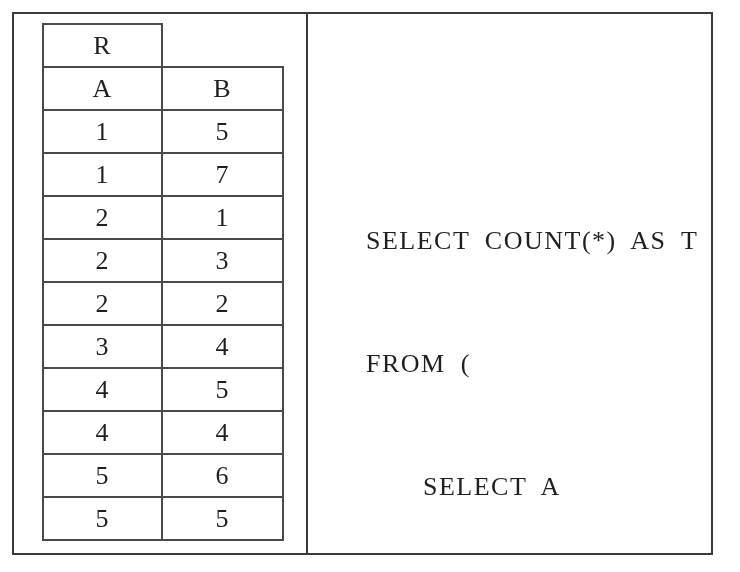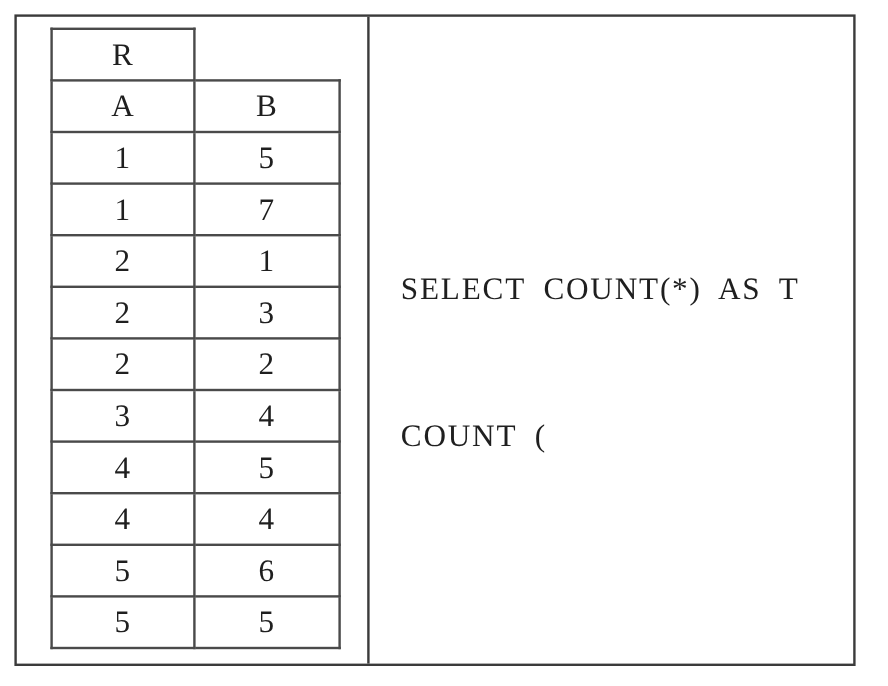--- a/index.html
+++ b/index.html
@@ -60,21 +60,21 @@
     left: 320px;
     top: 124px;
     font-size: 26px;
     line-height: 41px;
     letter-spacing: 1.5px;
     word-spacing: 7px;
     white-space: pre;
     color: #1f1f1f;
   }
   .sql .line { height: 41px; }
-  .sql .ind0 { padding-left: 0; }
+  .sql .ind0 { padding-left: 0; margin-left: 32px; }
   .sql .ind1 { padding-left: 89px; }
 </style>
 </head>
 <body>
 
 <div class="canvas">
   <div class="frame">
 
     <table class="rel">
       <tbody>
@@ -126,21 +126,22 @@
           <td class="col-a">5</td>
           <td class="col-b">5</td>
         </tr>
       </tbody>
     </table>
 
     <div class="divider"></div>
 
     <div class="sql">
       <div class="line ind0">SELECT COUNT(*) AS T</div>
-      <div class="line ind0">COUNT (</div>
+      <div class="line ind0">FROM (</div>
+      <div class="line ind1">SELECT A</div>
       
       
       
       
     </div>
 
   </div>
 </div>
 
 </body></html>

